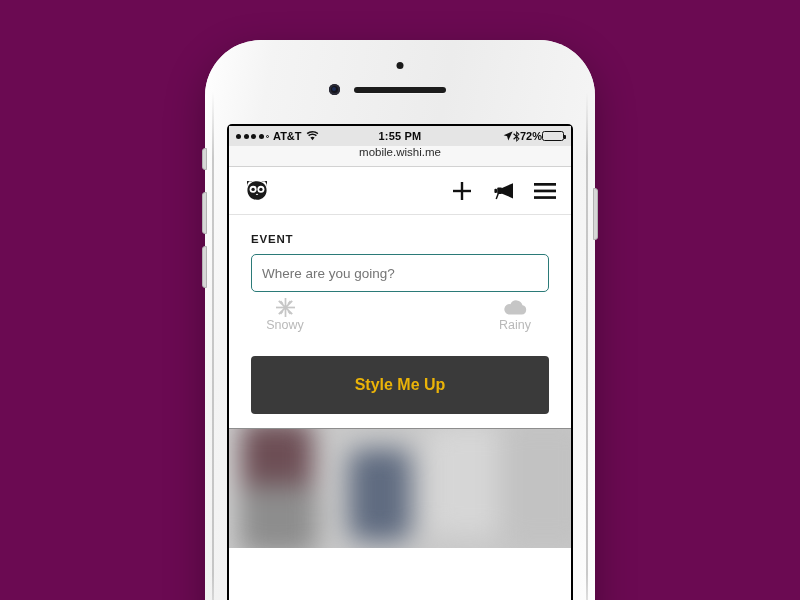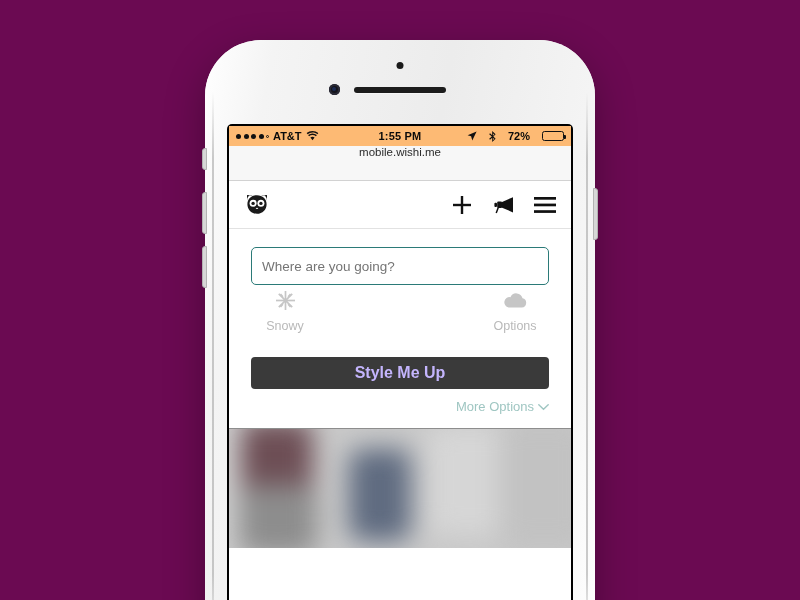--- a/index.html
+++ b/index.html
@@ -78,28 +78,28 @@
   #viewport{
     width:100%; height:100%;
     background:#ffffff;
     overflow:hidden;
     position:relative;
   }
 
   
   .statusbar{
     height:20px;
-    background:#fdba74;
+    background:#e5e5e5;
     display:flex; align-items:center;
     padding:0 7px;
     font-size:11px; font-weight:bold; color:#0a0a0a;
   }
   .sb-left{ display:flex; align-items:center; gap:4px; flex:1; }
   .sb-center{ flex:0 0 auto; letter-spacing:.2px; }
-  .sb-right{ display:flex; align-items:center; gap:12px; flex:1; justify-content:flex-end; }
+  .sb-right{ display:flex; align-items:center; gap:0; flex:1; justify-content:flex-end; }
   .dots{ display:flex; gap:2.5px; align-items:center; }
   .dot{ width:5px; height:5px; border-radius:50%; background:#111; }
   .dot.hollow{ background:transparent; border:1px solid #111; width:3px; height:3px; }
   .carrier{ font-size:11px; }
   .wifi-icon svg, .loc-icon svg, .bt-icon svg{ display:block; }
   .battery{
     width:22px; height:10px; border:1px solid #111; border-radius:2.5px;
     position:relative; padding:1px;
   }
   .battery::after{
@@ -107,21 +107,21 @@
     width:2px; height:4px; background:#111; border-radius:0 1px 1px 0;
   }
   .battery-fill{ height:100%; background:#111; border-radius:1px; width:72%; }
 
   
   .urlbar{
     background:#f7f7f7;
     text-align:center;
     font-size:11.5px;
     color:#2b2b2b;
-    padding-bottom:22px;
+    padding-bottom:8px;
     border-bottom:1px solid #d2d2d2;
   }
 
   
   .appheader{
     height:48px;
     display:flex; align-items:center;
     padding:0 15px;
     border-bottom:1px solid #e2e2e2;
     background:#fff;
@@ -147,31 +147,31 @@
     background:#fff;
     outline:none;
   }
   .weather-label{ margin-top:17px; }
   .weather-row{
     display:flex; justify-content:space-between;
     padding:0 4px; margin-top:4px;
   }
   .weather-item{
     display:flex; flex-direction:column; align-items:center;
-    gap:8px; cursor:pointer; width:60px;
+    gap:0; cursor:pointer; width:60px;
   }
   .weather-item .wicon{ height:22px; display:flex; align-items:center; }
   .weather-item .wlabel{ font-size:12.5px; color:#b9b9b9; }
 
   .style-btn{
     display:block; width:100%;
     margin-top:24px;
-    height:32px;
+    height:58px;
     background:#3a3a3a;
-    color:#c4b5fd;
+    color:#eab308;
     border:none; border-radius:4px;
     font-family:"Liberation Sans", sans-serif;
     font-size:16px; font-weight:bold;
     cursor:pointer;
   }
   .more-options{
     text-align:right;
     margin-top:10px;
     font-size:13px;
     color:#9fc6c2;
@@ -287,20 +287,21 @@
           <svg width="22" height="16" viewBox="0 0 22 16">
                 <rect x="0" y="0" width="22" height="2.7" fill="#111"></rect>
                 <rect x="0" y="6.6" width="22" height="2.7" fill="#111"></rect>
                 <rect x="0" y="13.2" width="22" height="2.7" fill="#111"></rect>
               </svg>
         </span>
       </div>
     </div>
 
     <div class="content">
+      <div class="section-label">EVENT</div>
       <input class="event-input" type="text" placeholder="Where are you going?" style="">
 
       <div class="weather-row">
 
         <div class="weather-item">
           <span class="wicon">
             <svg width="19" height="19" viewBox="0 0 20 20" fill="#c6c6c6">
               <rect x="9.1" y="0" width="1.8" height="20"></rect>
               <rect x="0" y="9.1" width="20" height="1.8"></rect>
               <rect x="9.1" y="0" width="1.8" height="20" transform="rotate(45 10 10)"></rect>
@@ -316,34 +317,26 @@
         </div>
 
 
 
         <div class="weather-item">
           <span class="wicon">
             <svg width="24" height="16" viewBox="0 0 24 16">
                   <path d="M5.6 15.4h13.2a4.6 4.6 0 0 0 .7-9.1A6.4 6.4 0 0 0 7.4 5.2 5.1 5.1 0 0 0 5.6 15.4z" fill="#c6c6c6"></path>
                 </svg>
           </span>
-          <span class="wlabel">Options</span>
+          <span class="wlabel">Rainy</span>
         </div>
       </div>
 
       <button class="style-btn">Style Me Up</button>
 
-      <div class="more-options">
-        <span>More Options</span>
-        <span>
-          <svg width="11" height="7" viewBox="0 0 11 7">
-                <path d="M.8.8 5.5 5.2 10.2.8" stroke="#9fc6c2" stroke-width="1.4" fill="none" stroke-linecap="round"></path>
-              </svg>
-        </span>
-      </div>
     </div>
 
     <div class="gallery">
       <div class="blurwrap">
         <div class="blob b5"></div>
         <div class="blob b1"></div>
         <div class="blob b2"></div>
         <div class="blob b3"></div>
         <div class="blob b4"></div>
         <div class="blob b6"></div>

